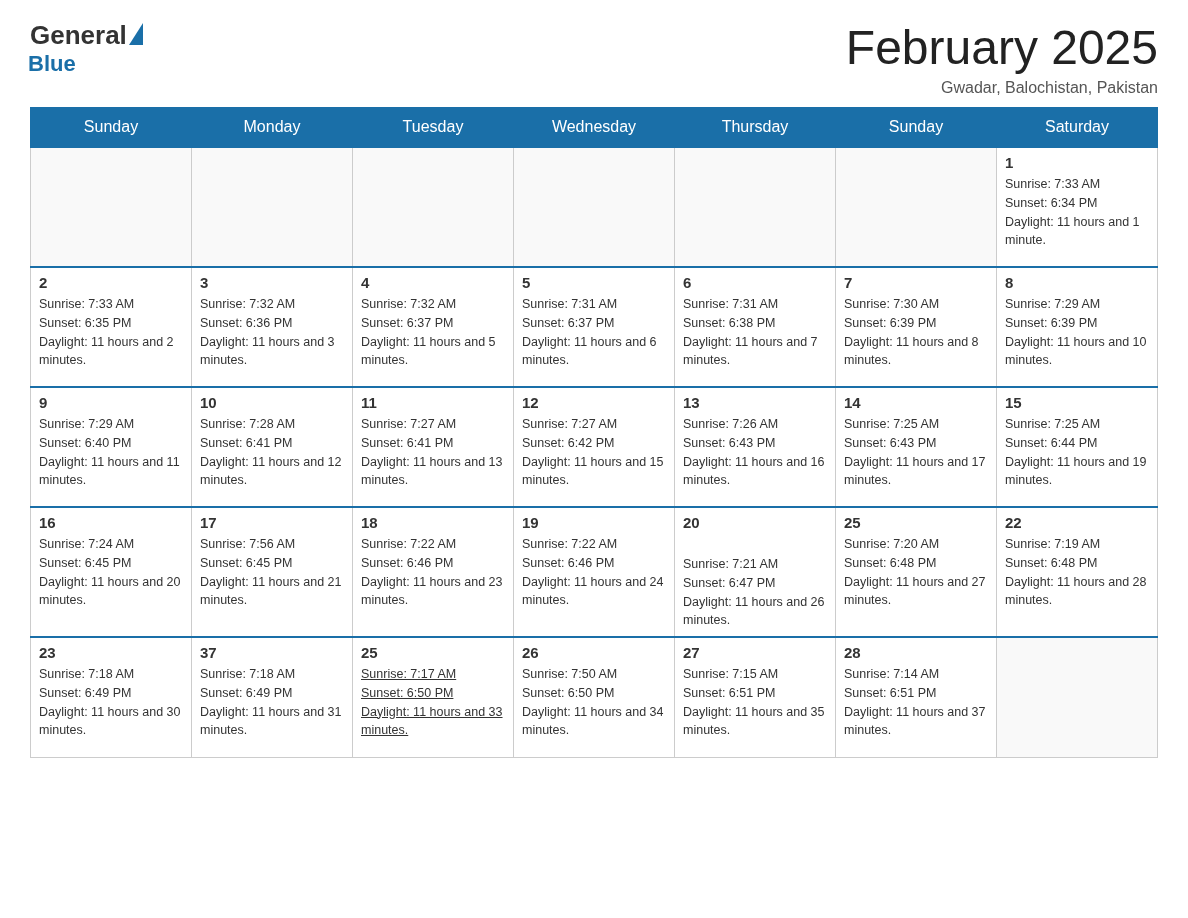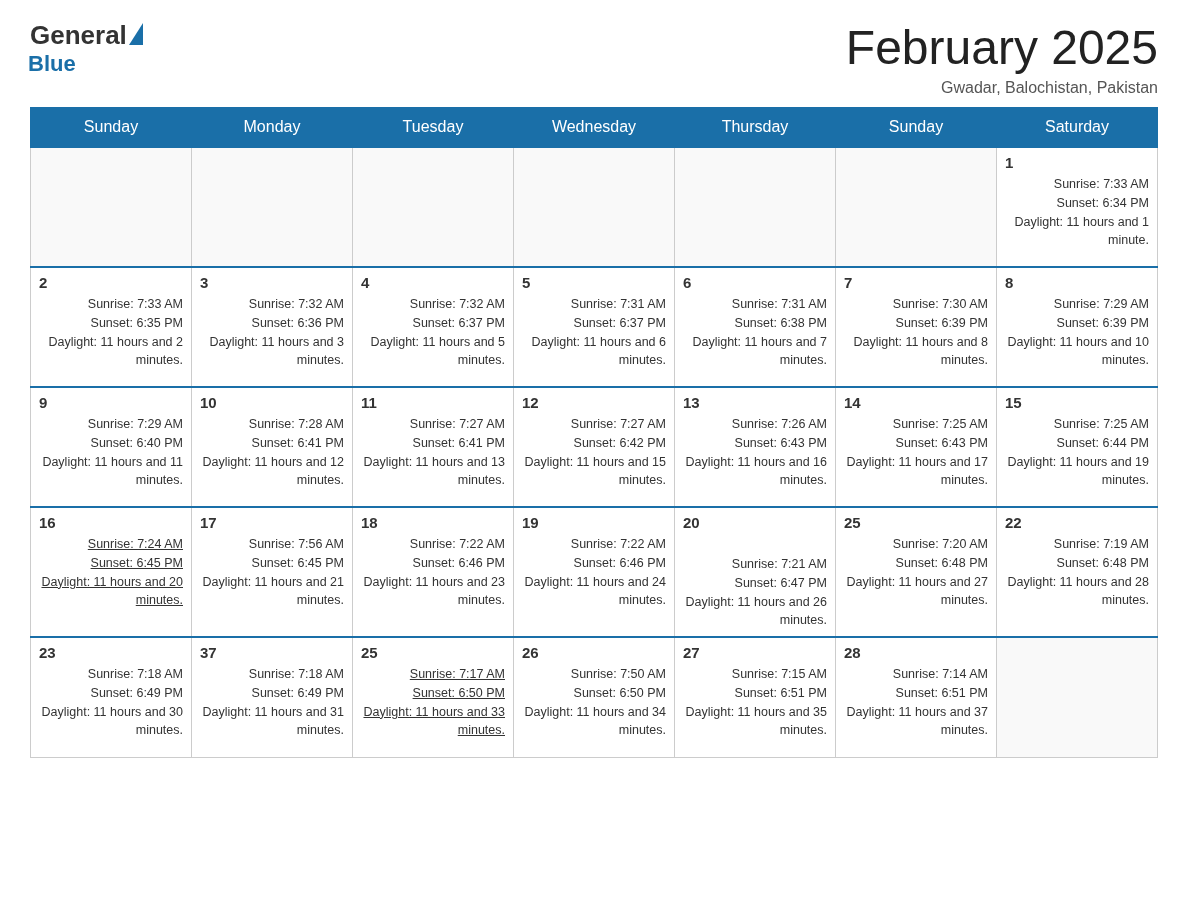--- a/index.html
+++ b/index.html
@@ -91,21 +91,20 @@
     .day-number {
       font-size: 15px;
       font-weight: bold;
       display: block;
       margin-bottom: 4px;
     }
     .day-info {
       font-size: 12.5px;
       line-height: 1.5;
       color: #333;
-      text-align: right;
     }
   </style>
 </head>
 <body>
 
 <div class="header">
   <div class="logo">
     <div class="logo-top">
       <span class="logo-general">General</span>
       <div class="logo-triangle"></div>
@@ -229,21 +228,21 @@
         <td>
           <span class="day-number">15</span>
           <div class="day-info" style="white-space: pre-line;">Sunrise: 7:25 AM
 Sunset: 6:44 PM
 Daylight: 11 hours and 19 minutes.</div>
         </td>
       </tr>
       <tr>
         <td>
           <span class="day-number">16</span>
-          <div class="day-info" style="white-space: pre-line; text-decoration: underline;">Sunrise: 7:24 AM
+          <div class="day-info" style="white-space: pre-line;">Sunrise: 7:24 AM
 Sunset: 6:45 PM
 Daylight: 11 hours and 20 minutes.</div>
         </td>
         <td>
           <span class="day-number">17</span>
           <div class="day-info" style="white-space: pre-line;">Sunrise: 7:56 AM
 Sunset: 6:45 PM
 Daylight: 11 hours and 21 minutes.</div>
         </td>
         <td>

